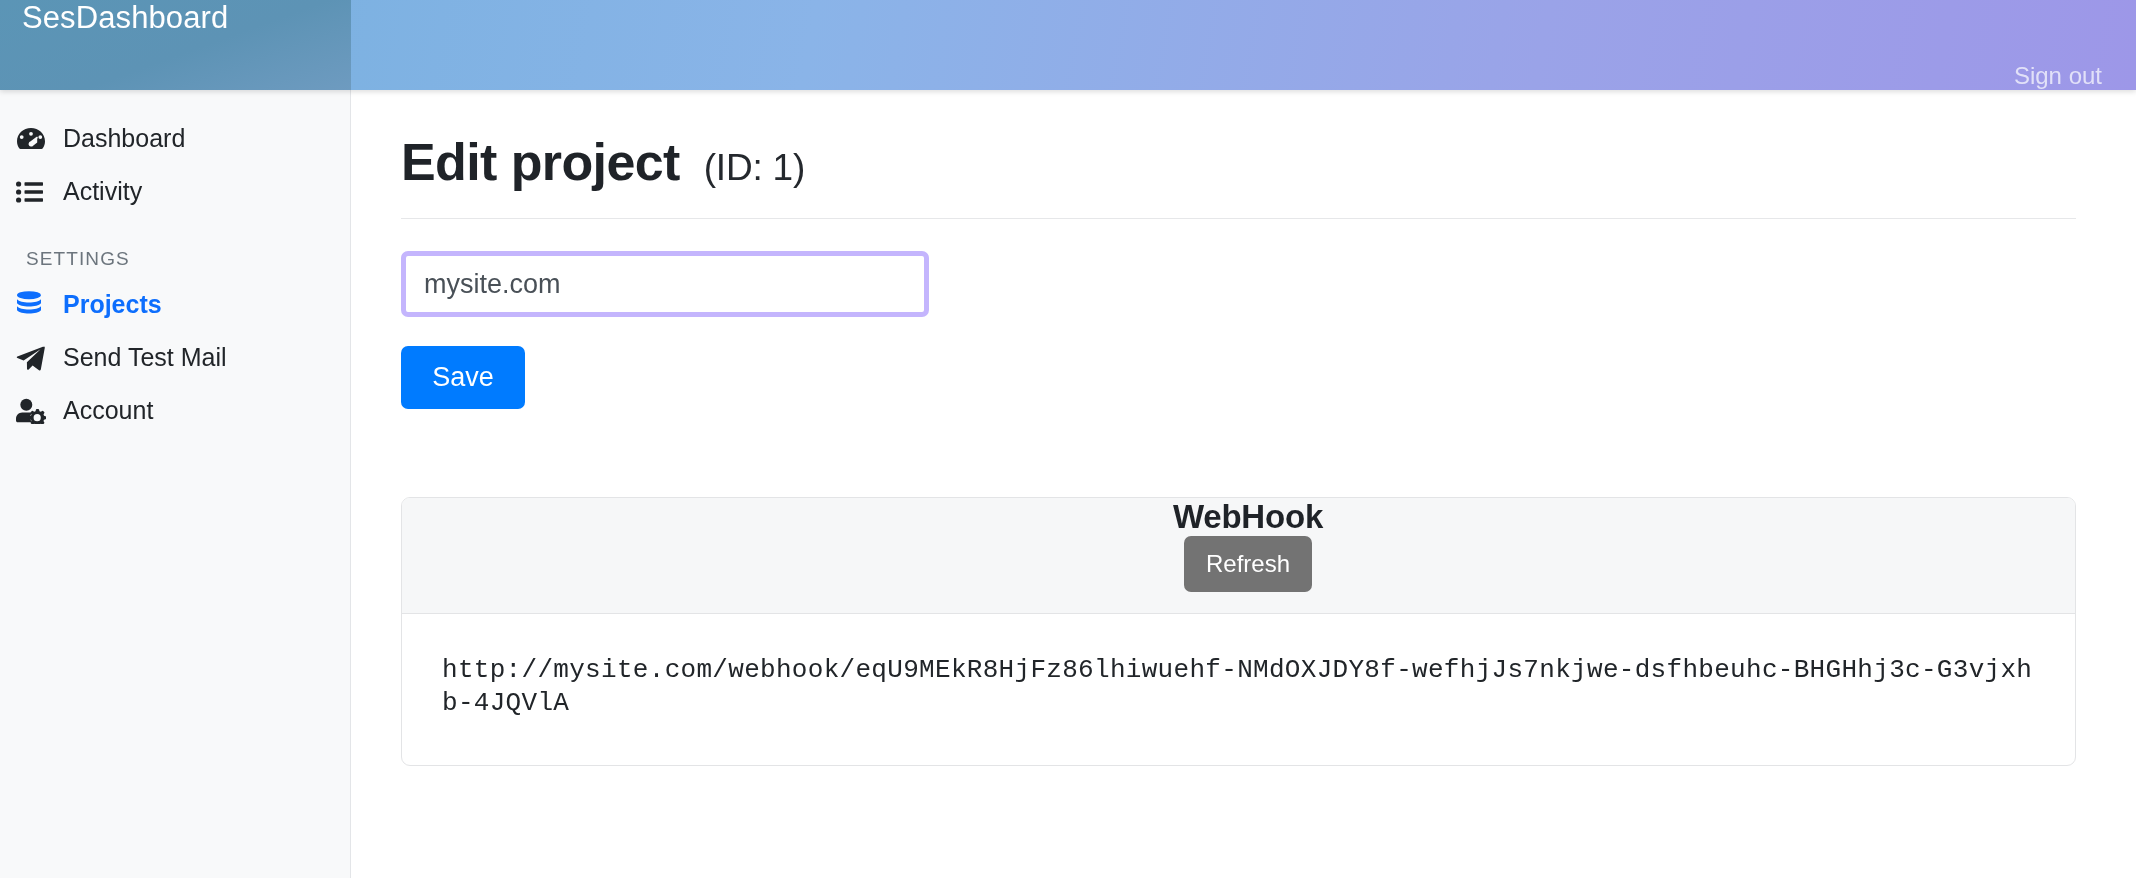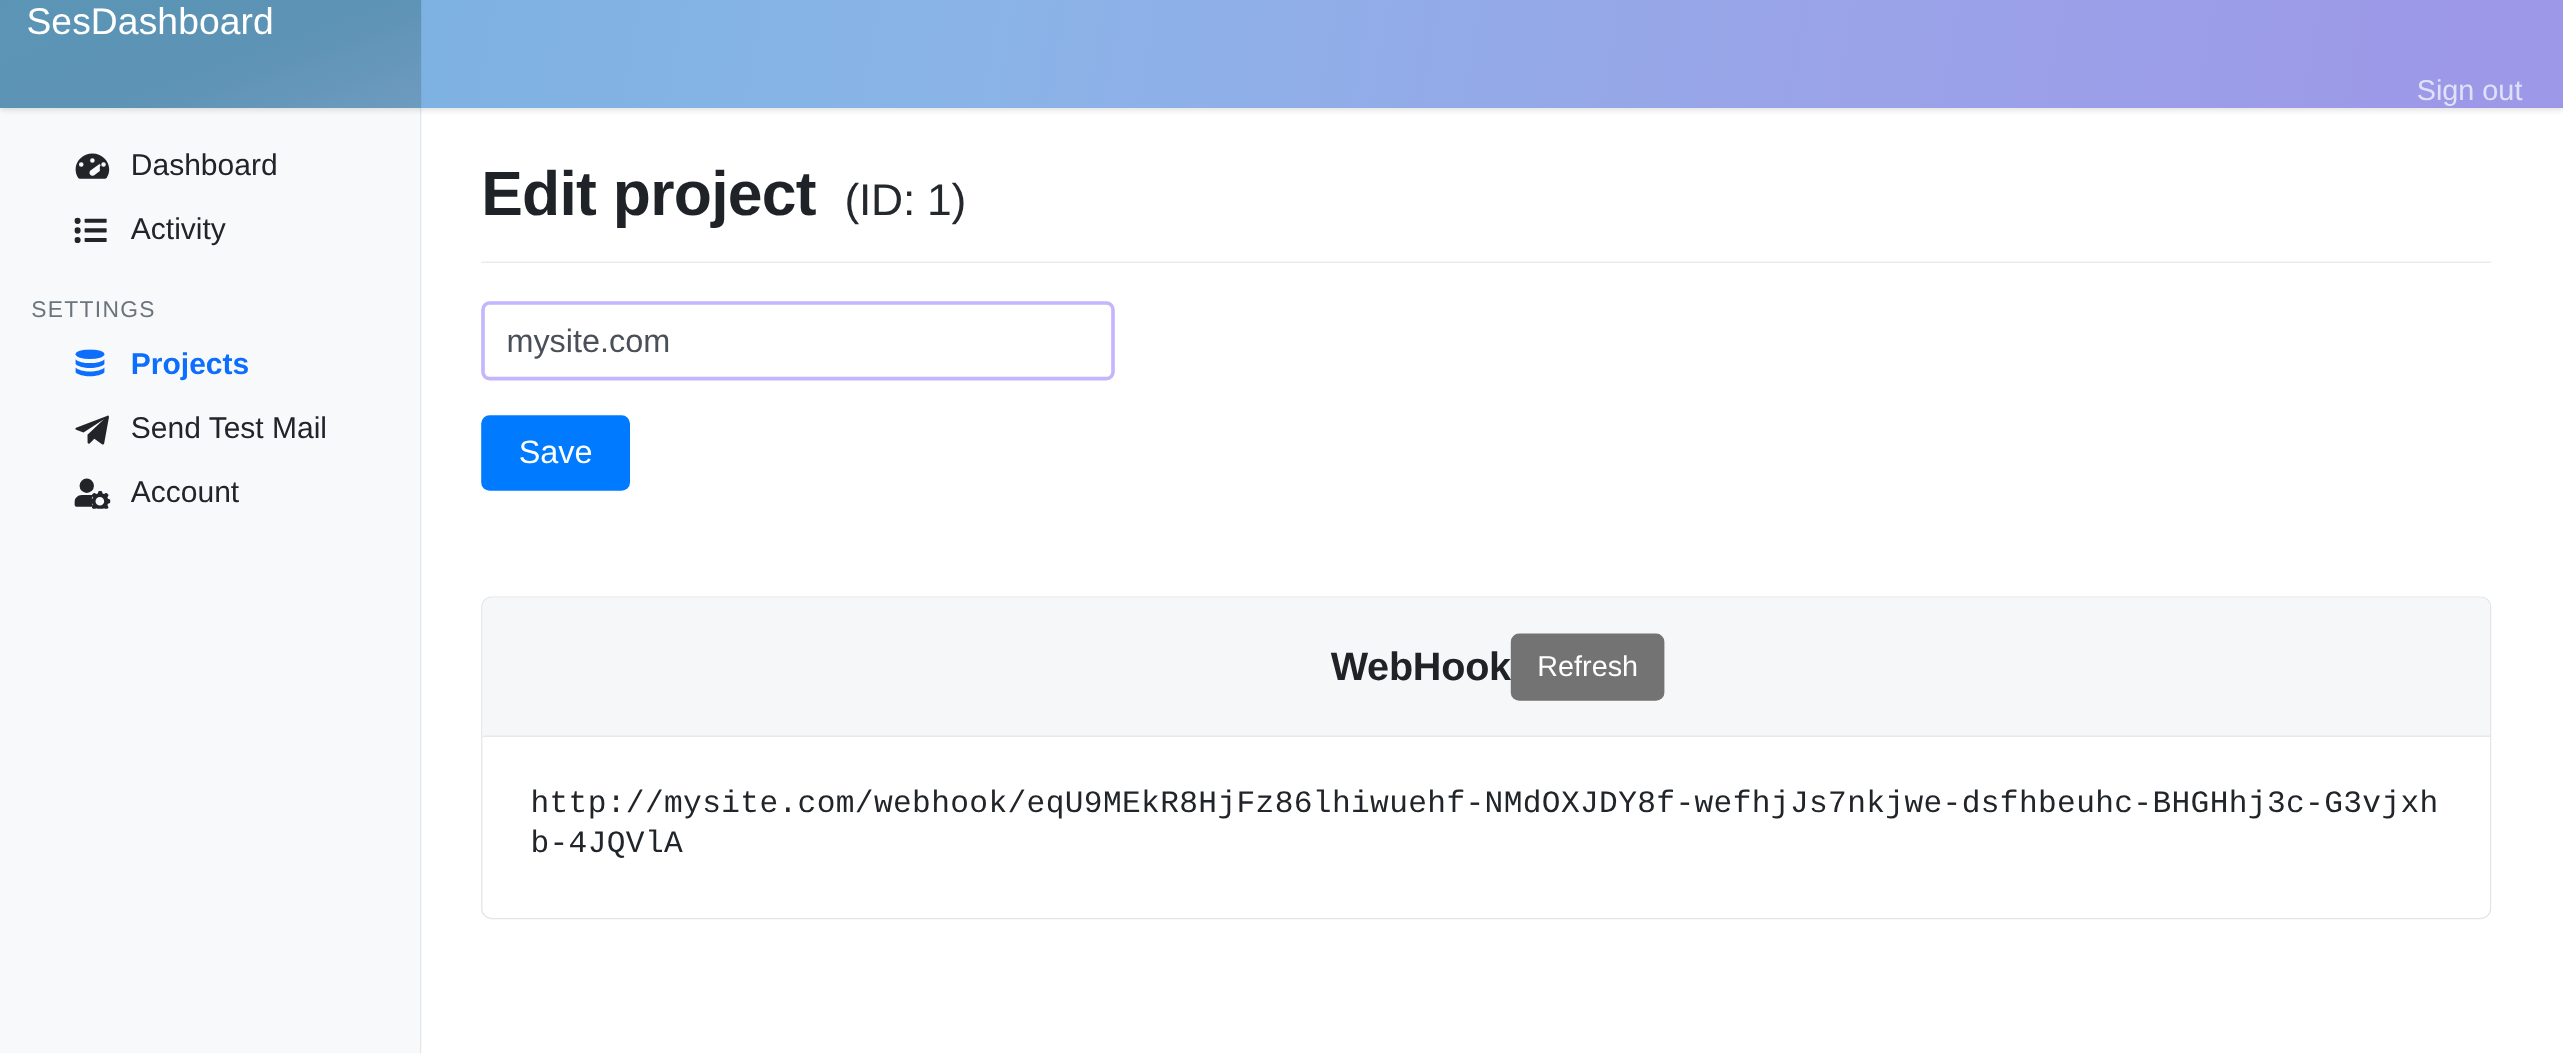--- a/index.html
+++ b/index.html
@@ -47,26 +47,25 @@
     position: absolute; top: 90px; left: 0;
     width: 351px; height: 788px;
     background: #f8f9fa;
     border-right: 1px solid #e3e5e8;
     padding-top: 22px;
     z-index: 3;
   }
   .nav-item {
     display: flex; align-items: center;
     height: 53px;
-    padding: 0 36px;
+    padding: 0 16px;
     color: #212529;
     font-size: 25px;
     cursor: pointer;
     text-decoration: none;
-    margin-left: 26px;
   }
   .nav-item .ico {
     width: 34px; height: 28px;
     margin-right: 13px;
     display: inline-flex; align-items: center; justify-content: flex-start;
     flex: 0 0 34px;
   }
   .nav-item .ico svg { display: block; }
   .nav-item.active { color: #0d6efd; font-weight: 700; }
   .nav-item .todo {
@@ -107,21 +106,21 @@
     font-weight: 400;
     color: #24282d;
     letter-spacing: -0.2px;
     margin-left: 10px;
   }
 
   .form-block { padding-top: 32px; }
   .text-input {
     display: block;
     width: 528px; height: 66px;
-    border: 3px solid #c4b5fd;
+    border: 5px solid #c4b5fd;
     border-radius: 7px;
     background: #fff;
     color: #495057;
     font-family: "Liberation Sans", sans-serif;
     font-size: 27px;
     padding: 0 18px;
     outline: none;
   }
   .save-btn {
     margin-top: 29px;
@@ -141,22 +140,23 @@
     width: 1675px;
     border: 1px solid #e3e4e6;
     border-radius: 9px;
     background: #ffffff;
     overflow: hidden;
   }
   .card-header {
     background: #f6f7f8;
     border-bottom: 1px solid #e3e4e6;
     height: 116px;
-    display: flex; align-items: center; justify-content: center;
+    display: flex; align-items: center; justify-content: flex-start;
     padding: 0 21px 0 40px;
+    flex-direction: column;
   }
   .card-title {
     font-size: 33px;
     font-weight: 700;
     color: #1f2328;
     letter-spacing: -0.2px;
   }
   .refresh-btn {
     display: inline-flex; align-items: center; justify-content: center;
     width: 128px; height: 56px;

